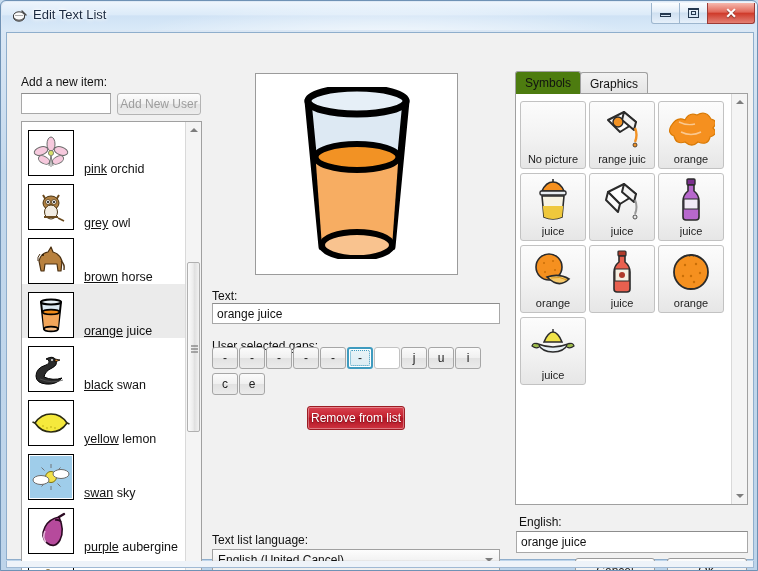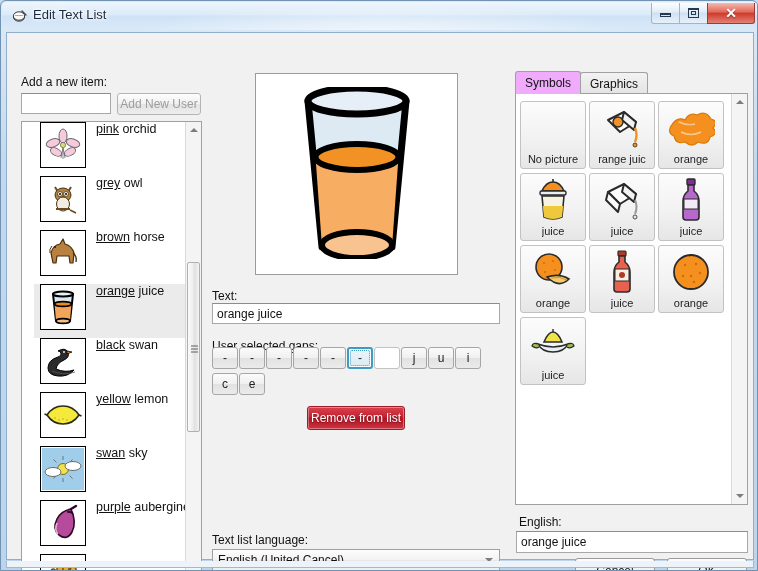--- a/index.html
+++ b/index.html
@@ -188,24 +188,23 @@
     left: 0; top: 0;
     width: 164px;
     height: 462px;
     overflow: hidden;
   }
   .list-item {
     position: relative;
     box-sizing: border-box;
     height: 54px;
     display: flex;
-    align-items: flex-start;
+    align-items: flex-end;
     padding-left: 6px;
     background: #ffffff;
-    margin-left: 12px;
   }
   .list-item.selected { background: #ebebeb; }
   .list-thumb {
     width: 46px; height: 46px;
     box-sizing: border-box;
     border: 1.5px solid #000;
     background: #fff;
     flex: 0 0 auto;
     display: flex;
     align-items: center;
@@ -378,21 +377,21 @@
     border-bottom: none;
     border-radius: 3px 3px 0 0;
     font-size: 12px;
     color: #111;
     display: flex;
     align-items: center;
     background: linear-gradient(to bottom, #f2f2f2 0%, #e4e4e4 100%);
     margin-right: -1px;
   }
   .tab.active {
-    background: #f0abfc;
+    background: #4d7c0f;
     height: 23px;
     color: #111;
     z-index: 2;
   }
   .tabpanel {
     position: absolute;
     left: 508px; top: 60px;
     width: 233px; height: 412px;
     box-sizing: border-box;
     border: 1px solid #a0a0a0;

